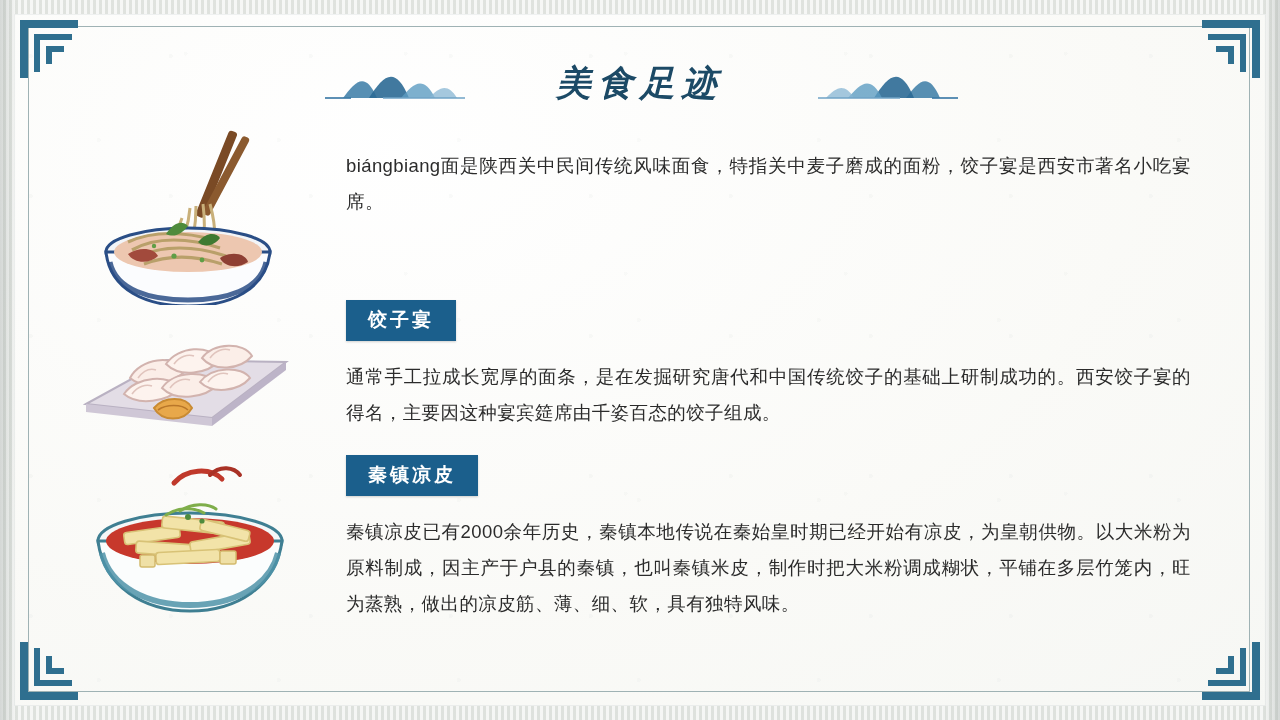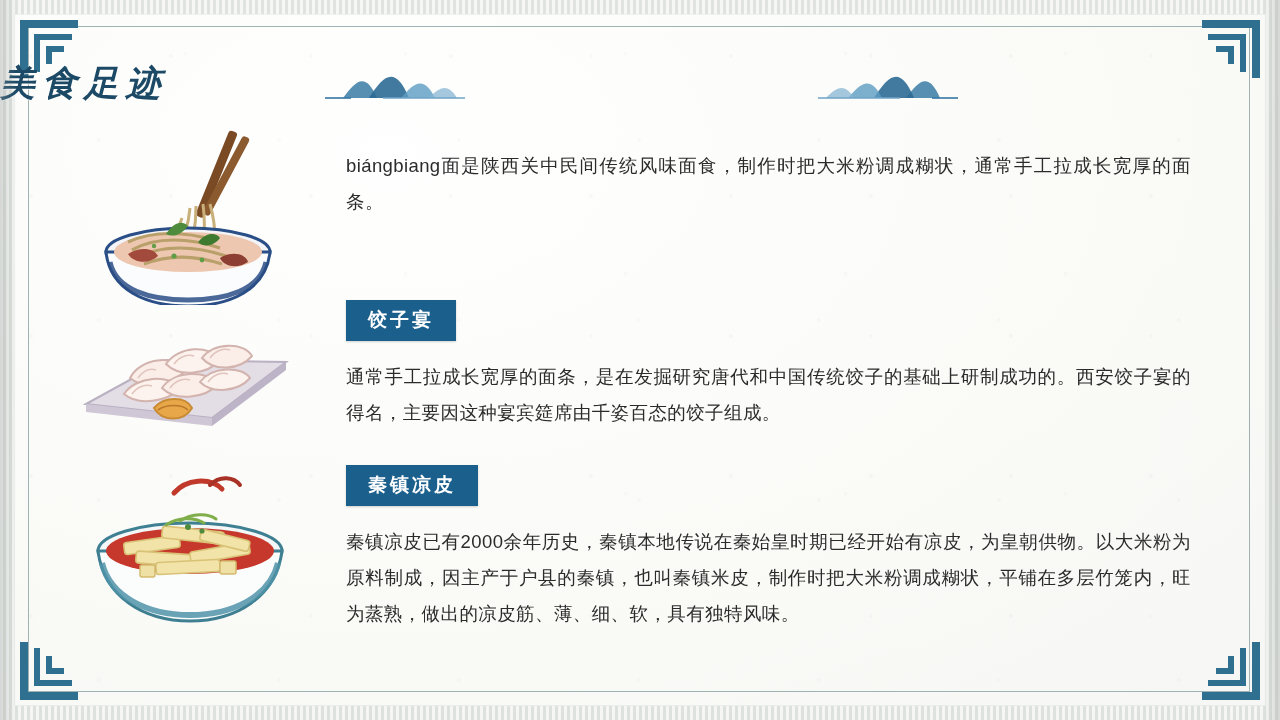--- a/index.html
+++ b/index.html
@@ -82,21 +82,21 @@
     position: absolute;
     left: 0;
     top: 42px;
     width: 1280px;
     height: 70px;
   }
   .title {
     position: absolute;
     left: 0; right: 0;
     top: 18px;
-    text-align: left;
+    text-align: center;
     font-family: "Liberation Serif", "DejaVu Serif", serif;
     font-size: 35px;
     font-weight: bold;
     letter-spacing: 7px;
     color: #1c4a66;
     font-style: italic;
     text-shadow: 0 1px 0 rgba(255,255,255,0.7);
   }
   .mountains {
     position: absolute;
@@ -114,21 +114,21 @@
   }
   .row {
     position: absolute;
     left: 70px;
     width: 1150px;
     display: flex;
     align-items: flex-start;
   }
   .row-1 { top: 10px; }
   .row-2 { top: 180px; }
-  .row-3 { top: 345px; }
+  .row-3 { top: 335px; }
 
   .illus {
     width: 260px;
     flex: 0 0 260px;
     height: 170px;
     position: relative;
   }
   .illus svg { display: block; }
 
   .body {
@@ -278,21 +278,21 @@
 
           <path d="M58 124 C70 116 84 118 88 126 C80 134 64 134 58 124 Z" fill="#a24a3c"></path>
           <path d="M150 128 C162 120 176 124 178 132 C168 139 154 137 150 128 Z" fill="#8e3f33"></path>
 
           <circle cx="104" cy="126" r="2.6" fill="#5f9e46"></circle>
           <circle cx="132" cy="130" r="2.4" fill="#5f9e46"></circle>
           <circle cx="84" cy="116" r="2.2" fill="#5f9e46"></circle>
         </svg>
       </div>
       <div class="body">
-        <div class="para">biángbiang面是陕西关中民间传统风味面食，制作时把大米粉调成糊状，通常手工拉成长宽厚的面条。</div>
+        <div class="para">biángbiang面是陕西关中民间传统风味面食，特指关中麦子磨成的面粉，饺子宴是西安市著名小吃宴席。</div>
       </div>
     </div>
 
     <div class="row row-2">
       <div class="illus">
         <svg width="250" height="150" viewBox="0 0 250 150">
 
           <path d="M16 104 L96 60 L216 62 L142 118 Z" fill="#e3dde6" stroke="#b9b1c2" stroke-width="2"></path>
           <path d="M16 104 L142 118 L142 126 L16 112 Z" fill="#cfc7d6"></path>
           <path d="M142 118 L216 62 L216 70 L142 126 Z" fill="#bdb4c8"></path>

